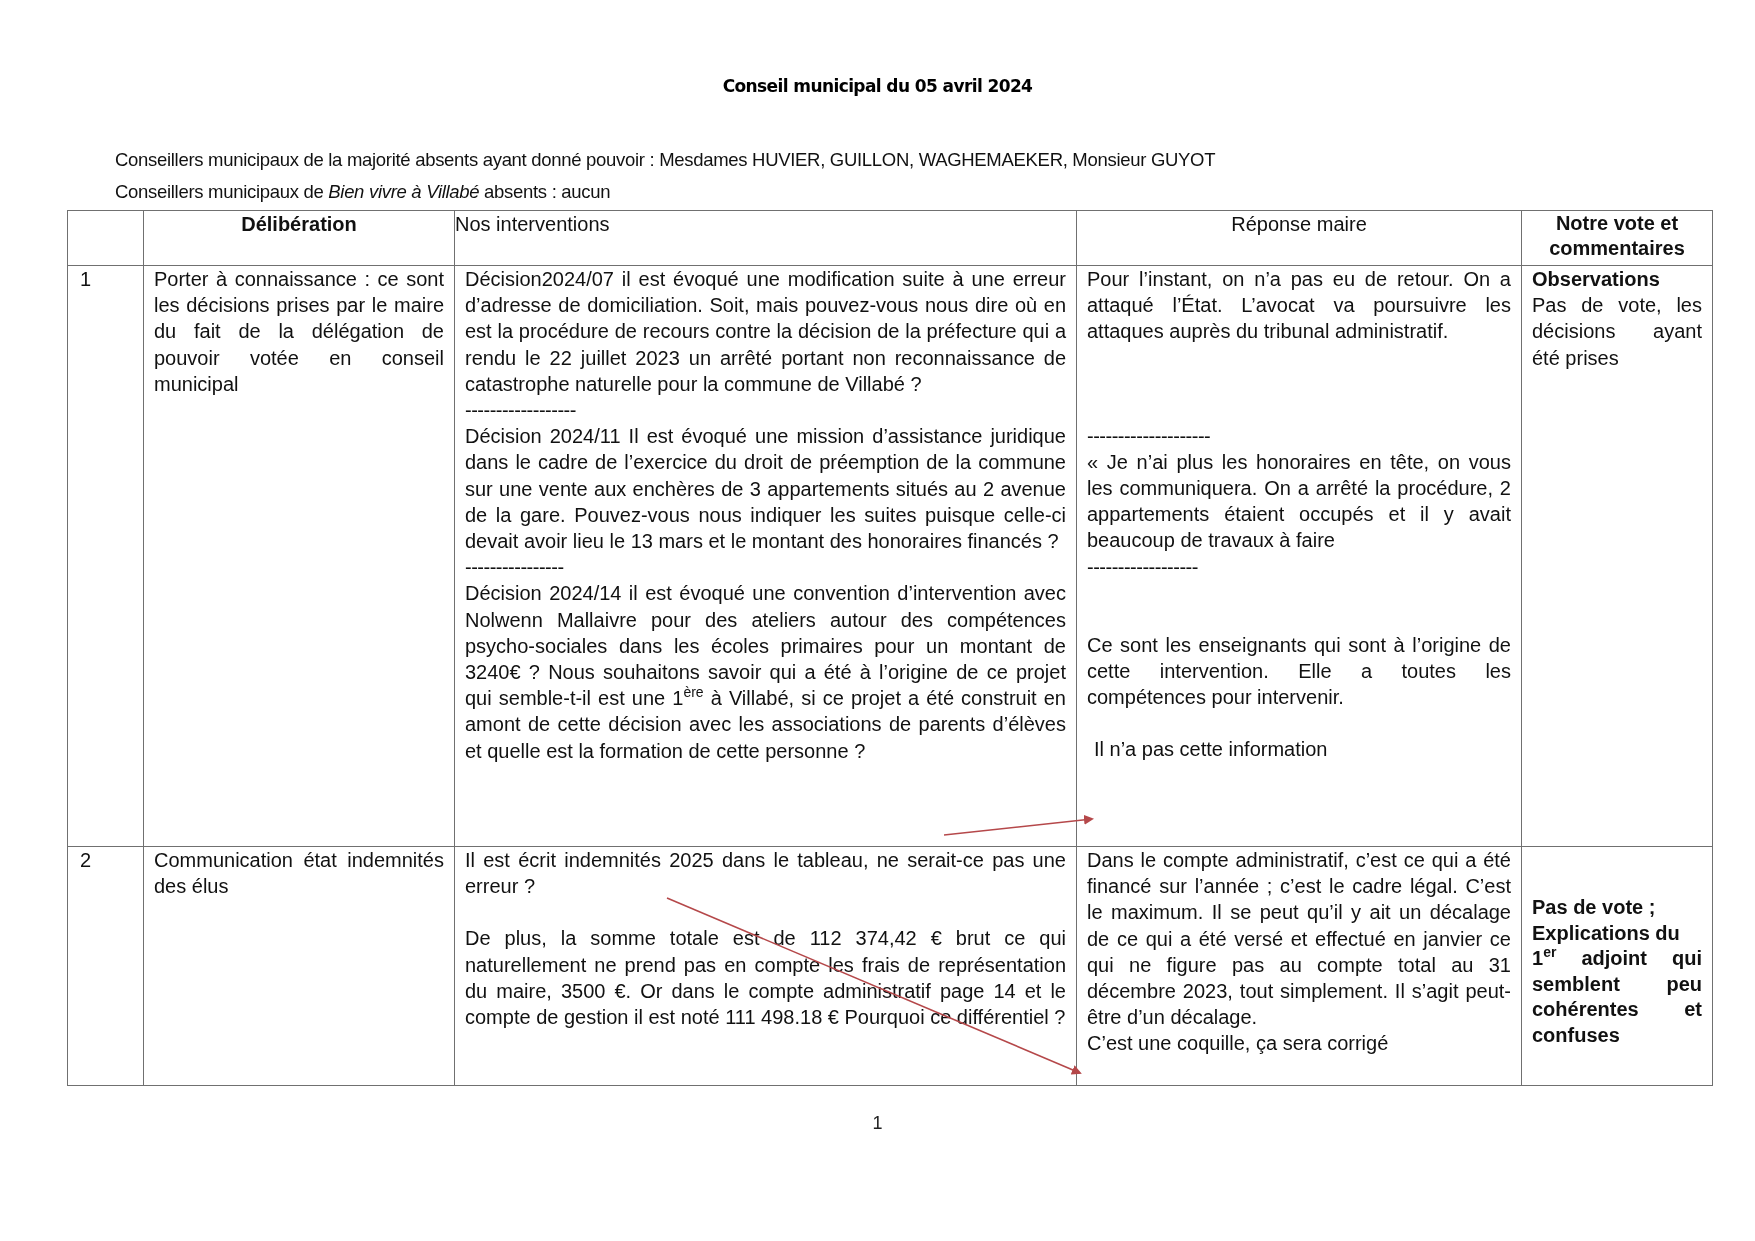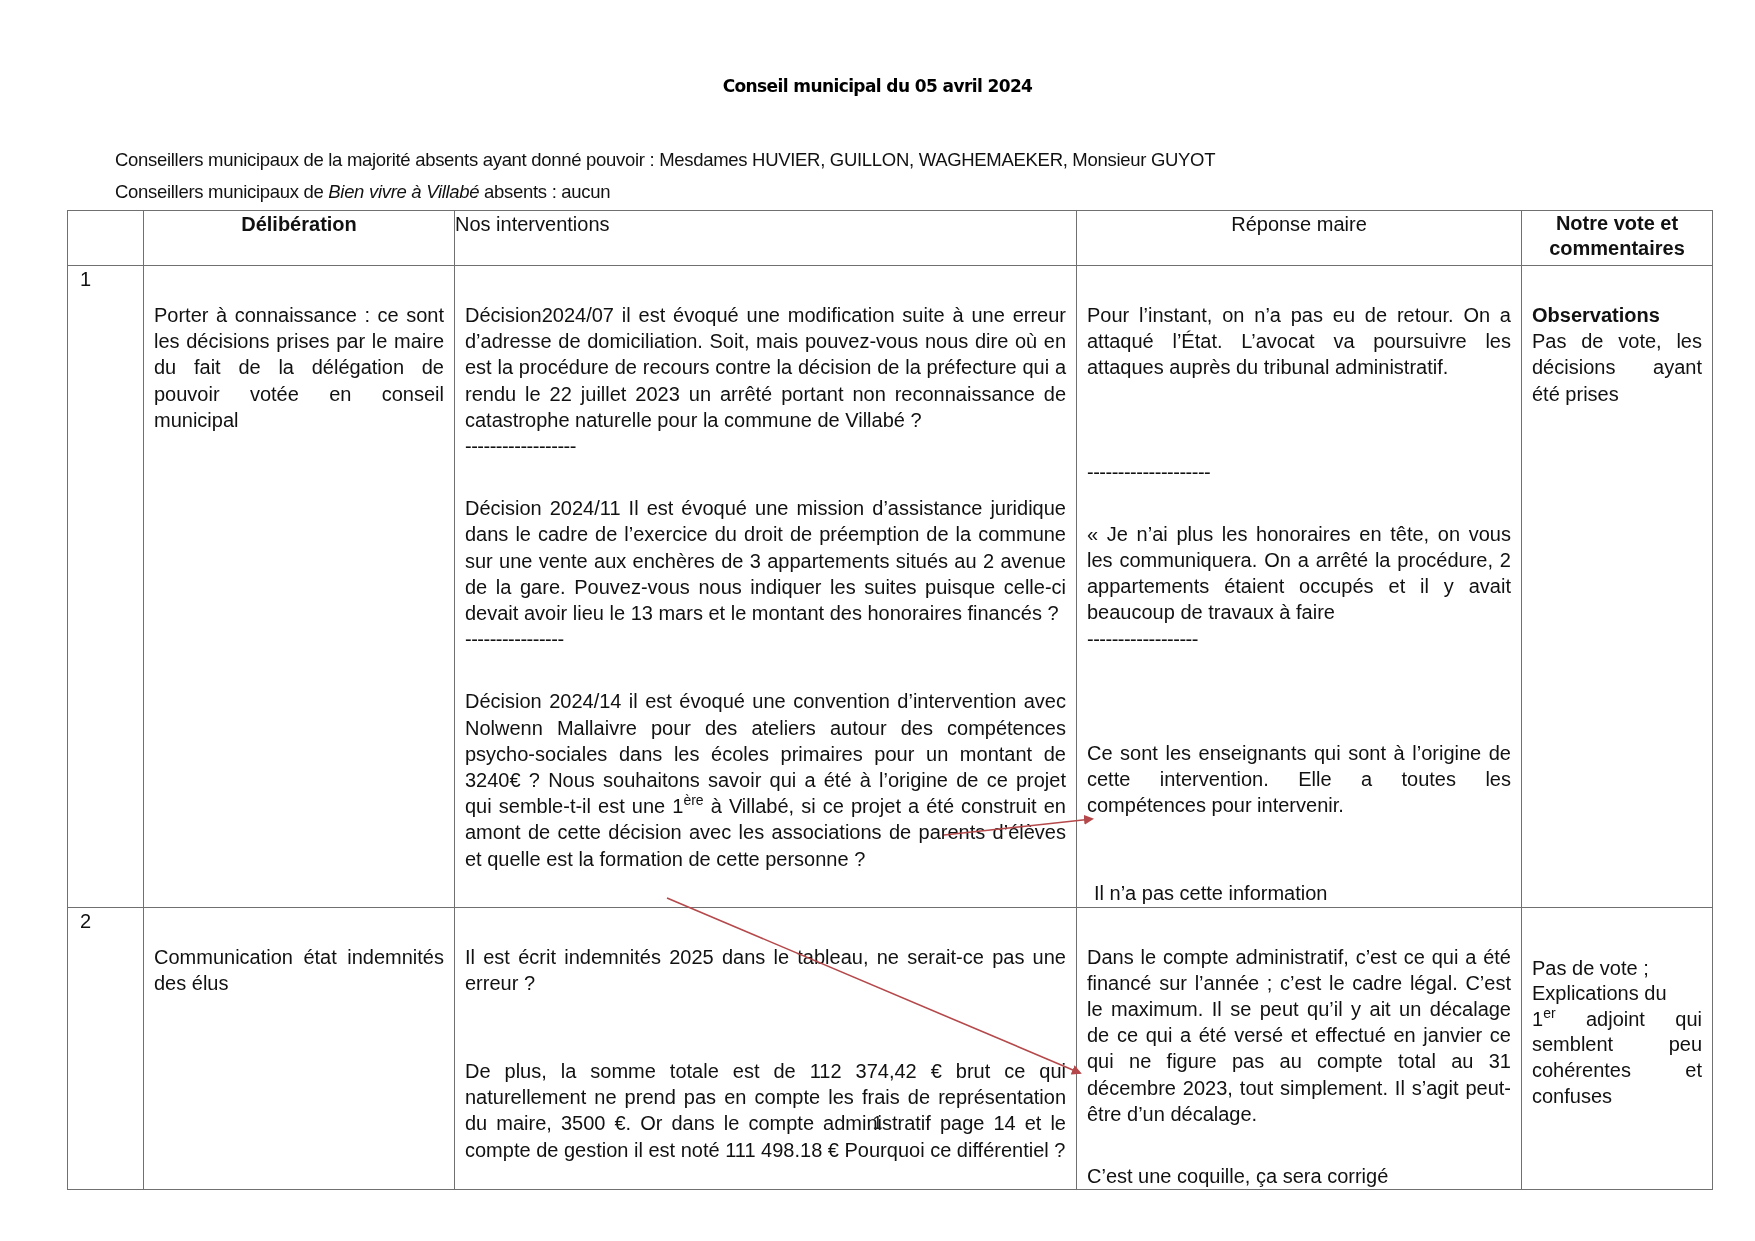--- a/index.html
+++ b/index.html
@@ -31,25 +31,25 @@
   th .h { display: block; padding-top: 0px; }
   th.delib-h { font-weight: bold; text-align: center; padding-right: 40px; }
   th.inter-h { text-align: left; padding-left: 24px; }
   th.rep-h { text-align: center; padding-right: 30px; border-radius: 14px; }
   th.vote-h { font-weight: bold; text-align: center; line-height: 25px; }
   td .cell { padding: 0 10px; text-align: justify; }
   td.num .cell { padding: 0 12px; text-align: left; }
   .row1 td { height: 580px; }
   .row2 td { height: 238px; }
   .sep { display: block; text-align: left; letter-spacing: -0.5px; }
-  .block { display: block; text-align: justify; text-align-last: left; margin-top: 36px; }
+  .block { display: block; text-align: justify; text-align-last: left; }
   sup { font-size: 14px; line-height: 0; vertical-align: 8px; }
   .vote-obs { padding-top: 180px; }
   .vote-obs b { display: block; }
-  .vote-2 { font-weight: normal; text-align: right; padding-top: 48px !important; line-height: 25.6px; }
+  .vote-2 { font-weight: bold; text-align: right; padding-top: 48px !important; line-height: 25.6px; }
   .rep-r1 .cell { padding-left: 10px; padding-right: 10px; }
   .page-number {
     position: absolute; left: 0; width: 1755px; top: 1113px; text-align: center;
     font-family: "Liberation Sans", sans-serif; font-size: 18px; color: #222;
   }
   svg.arrows { position: absolute; left: 0; top: 0; width: 1755px; height: 1241px; pointer-events: none; }
 </style>
 </head>
 <body>
 

